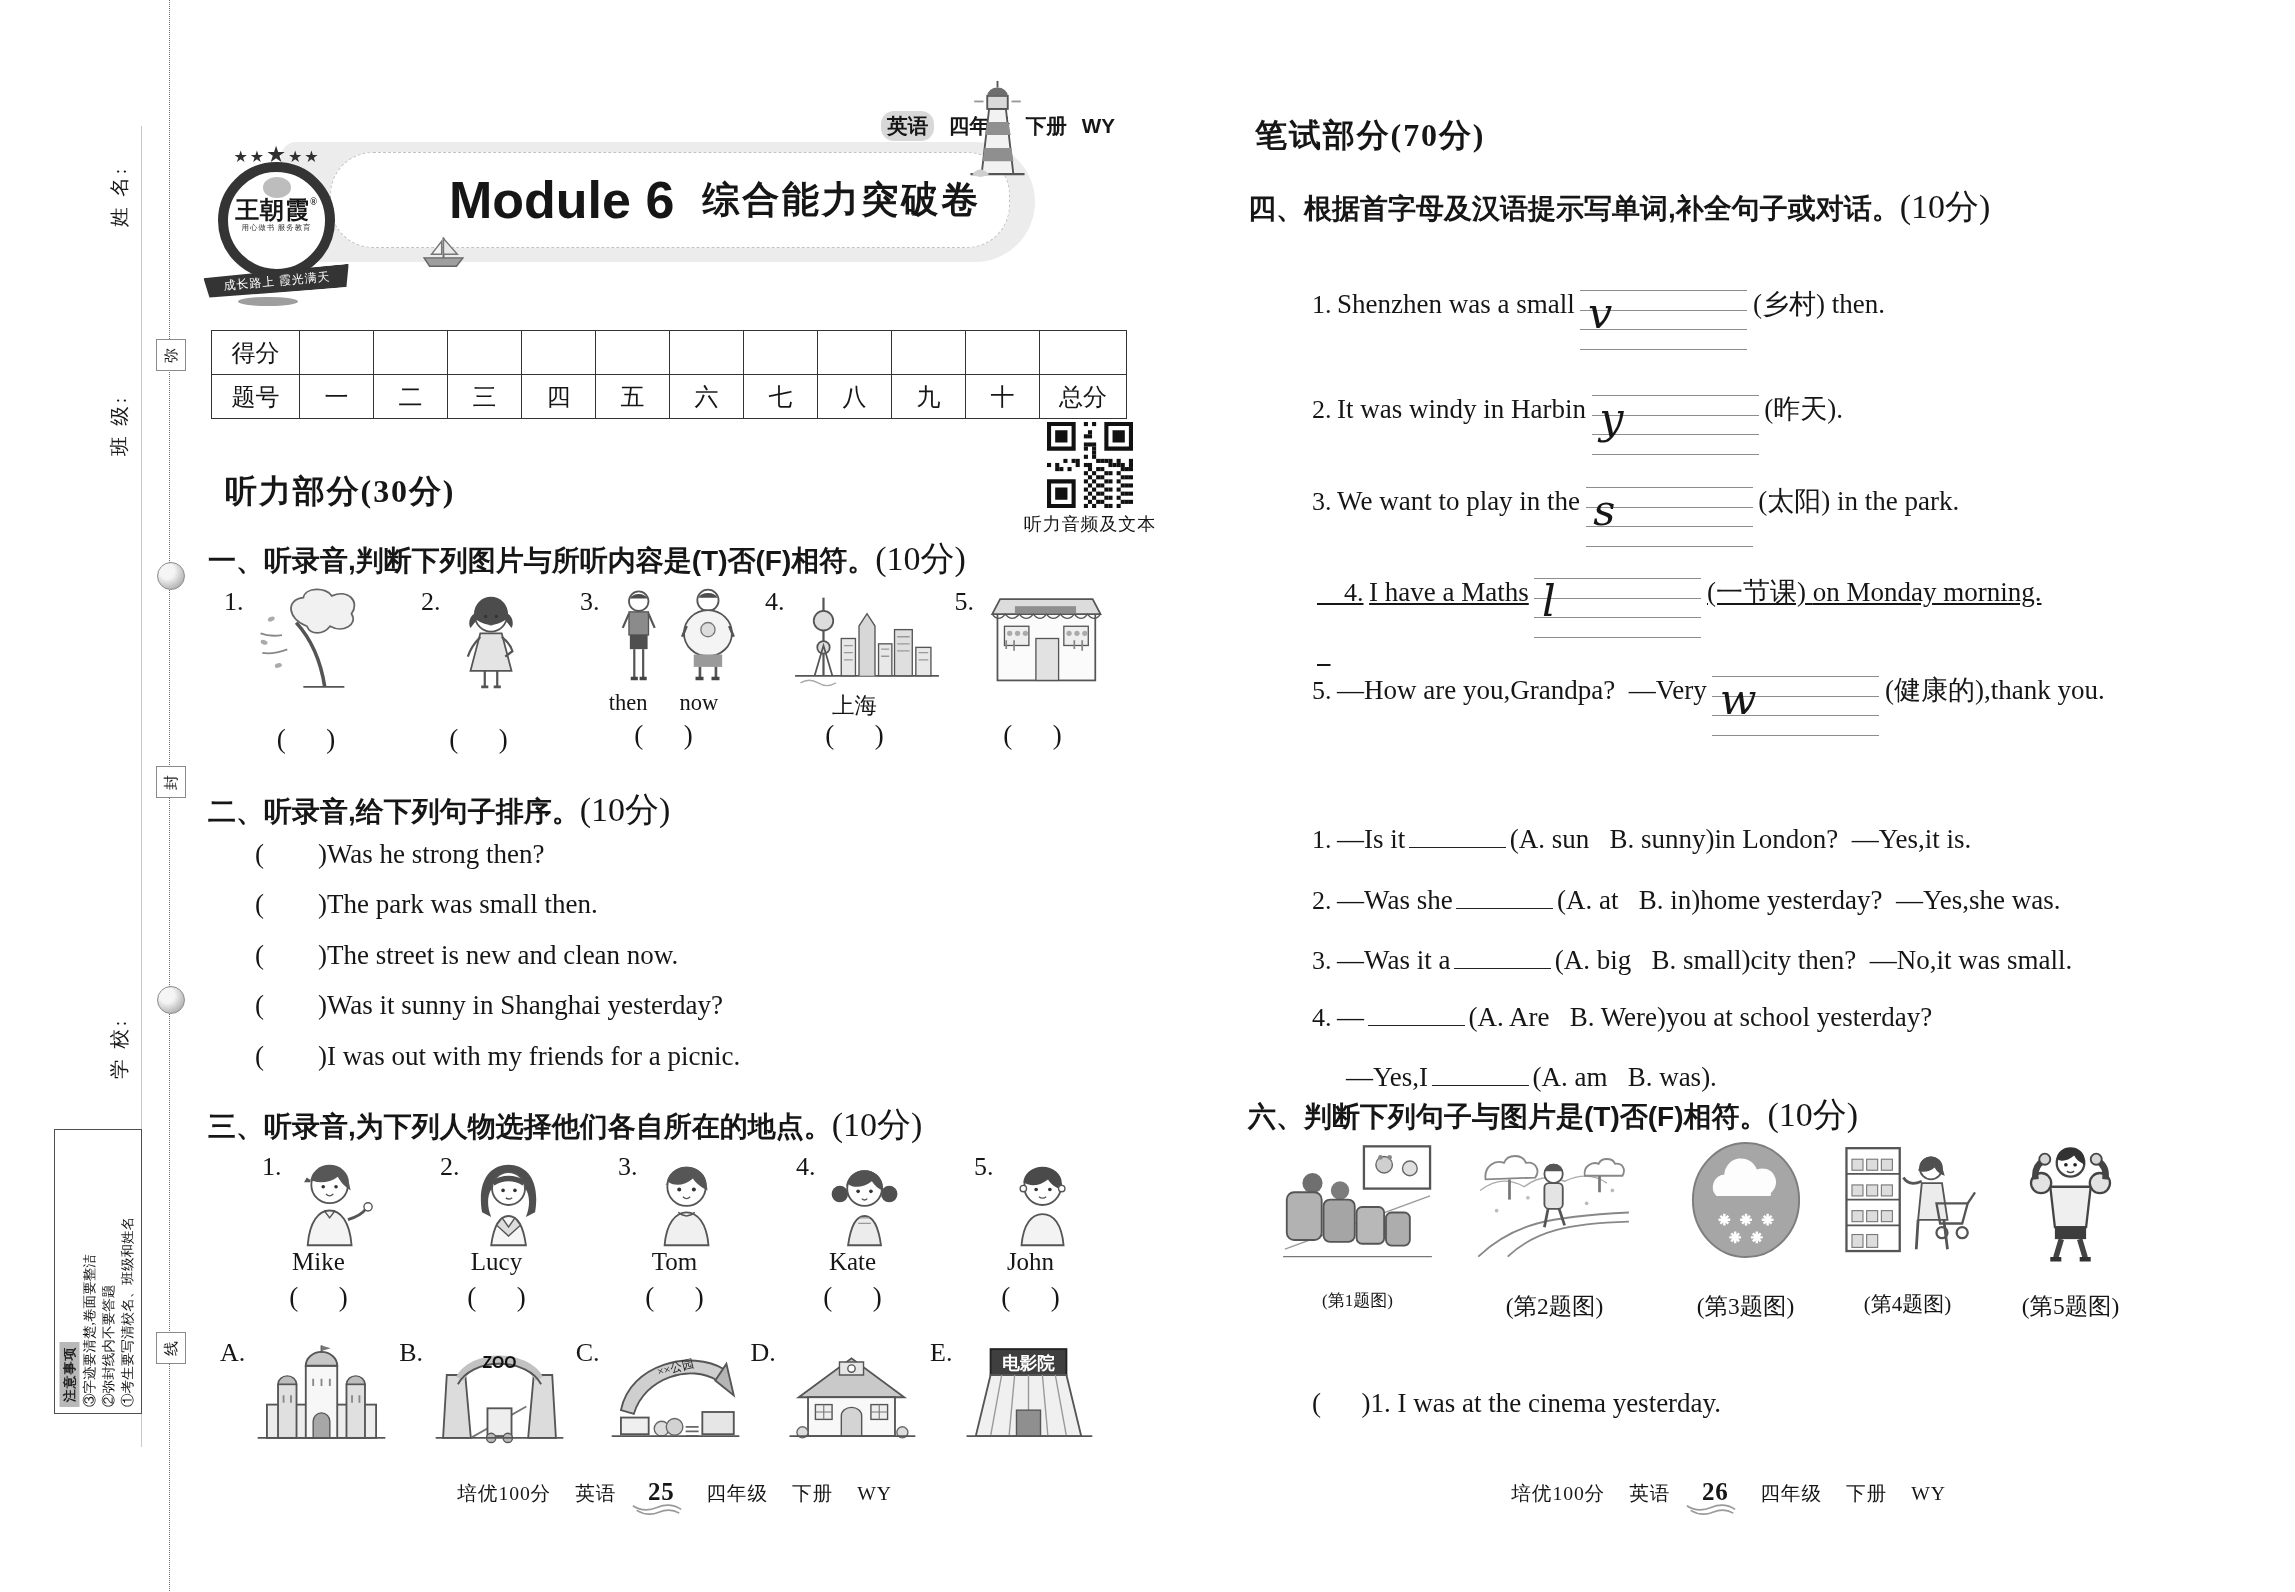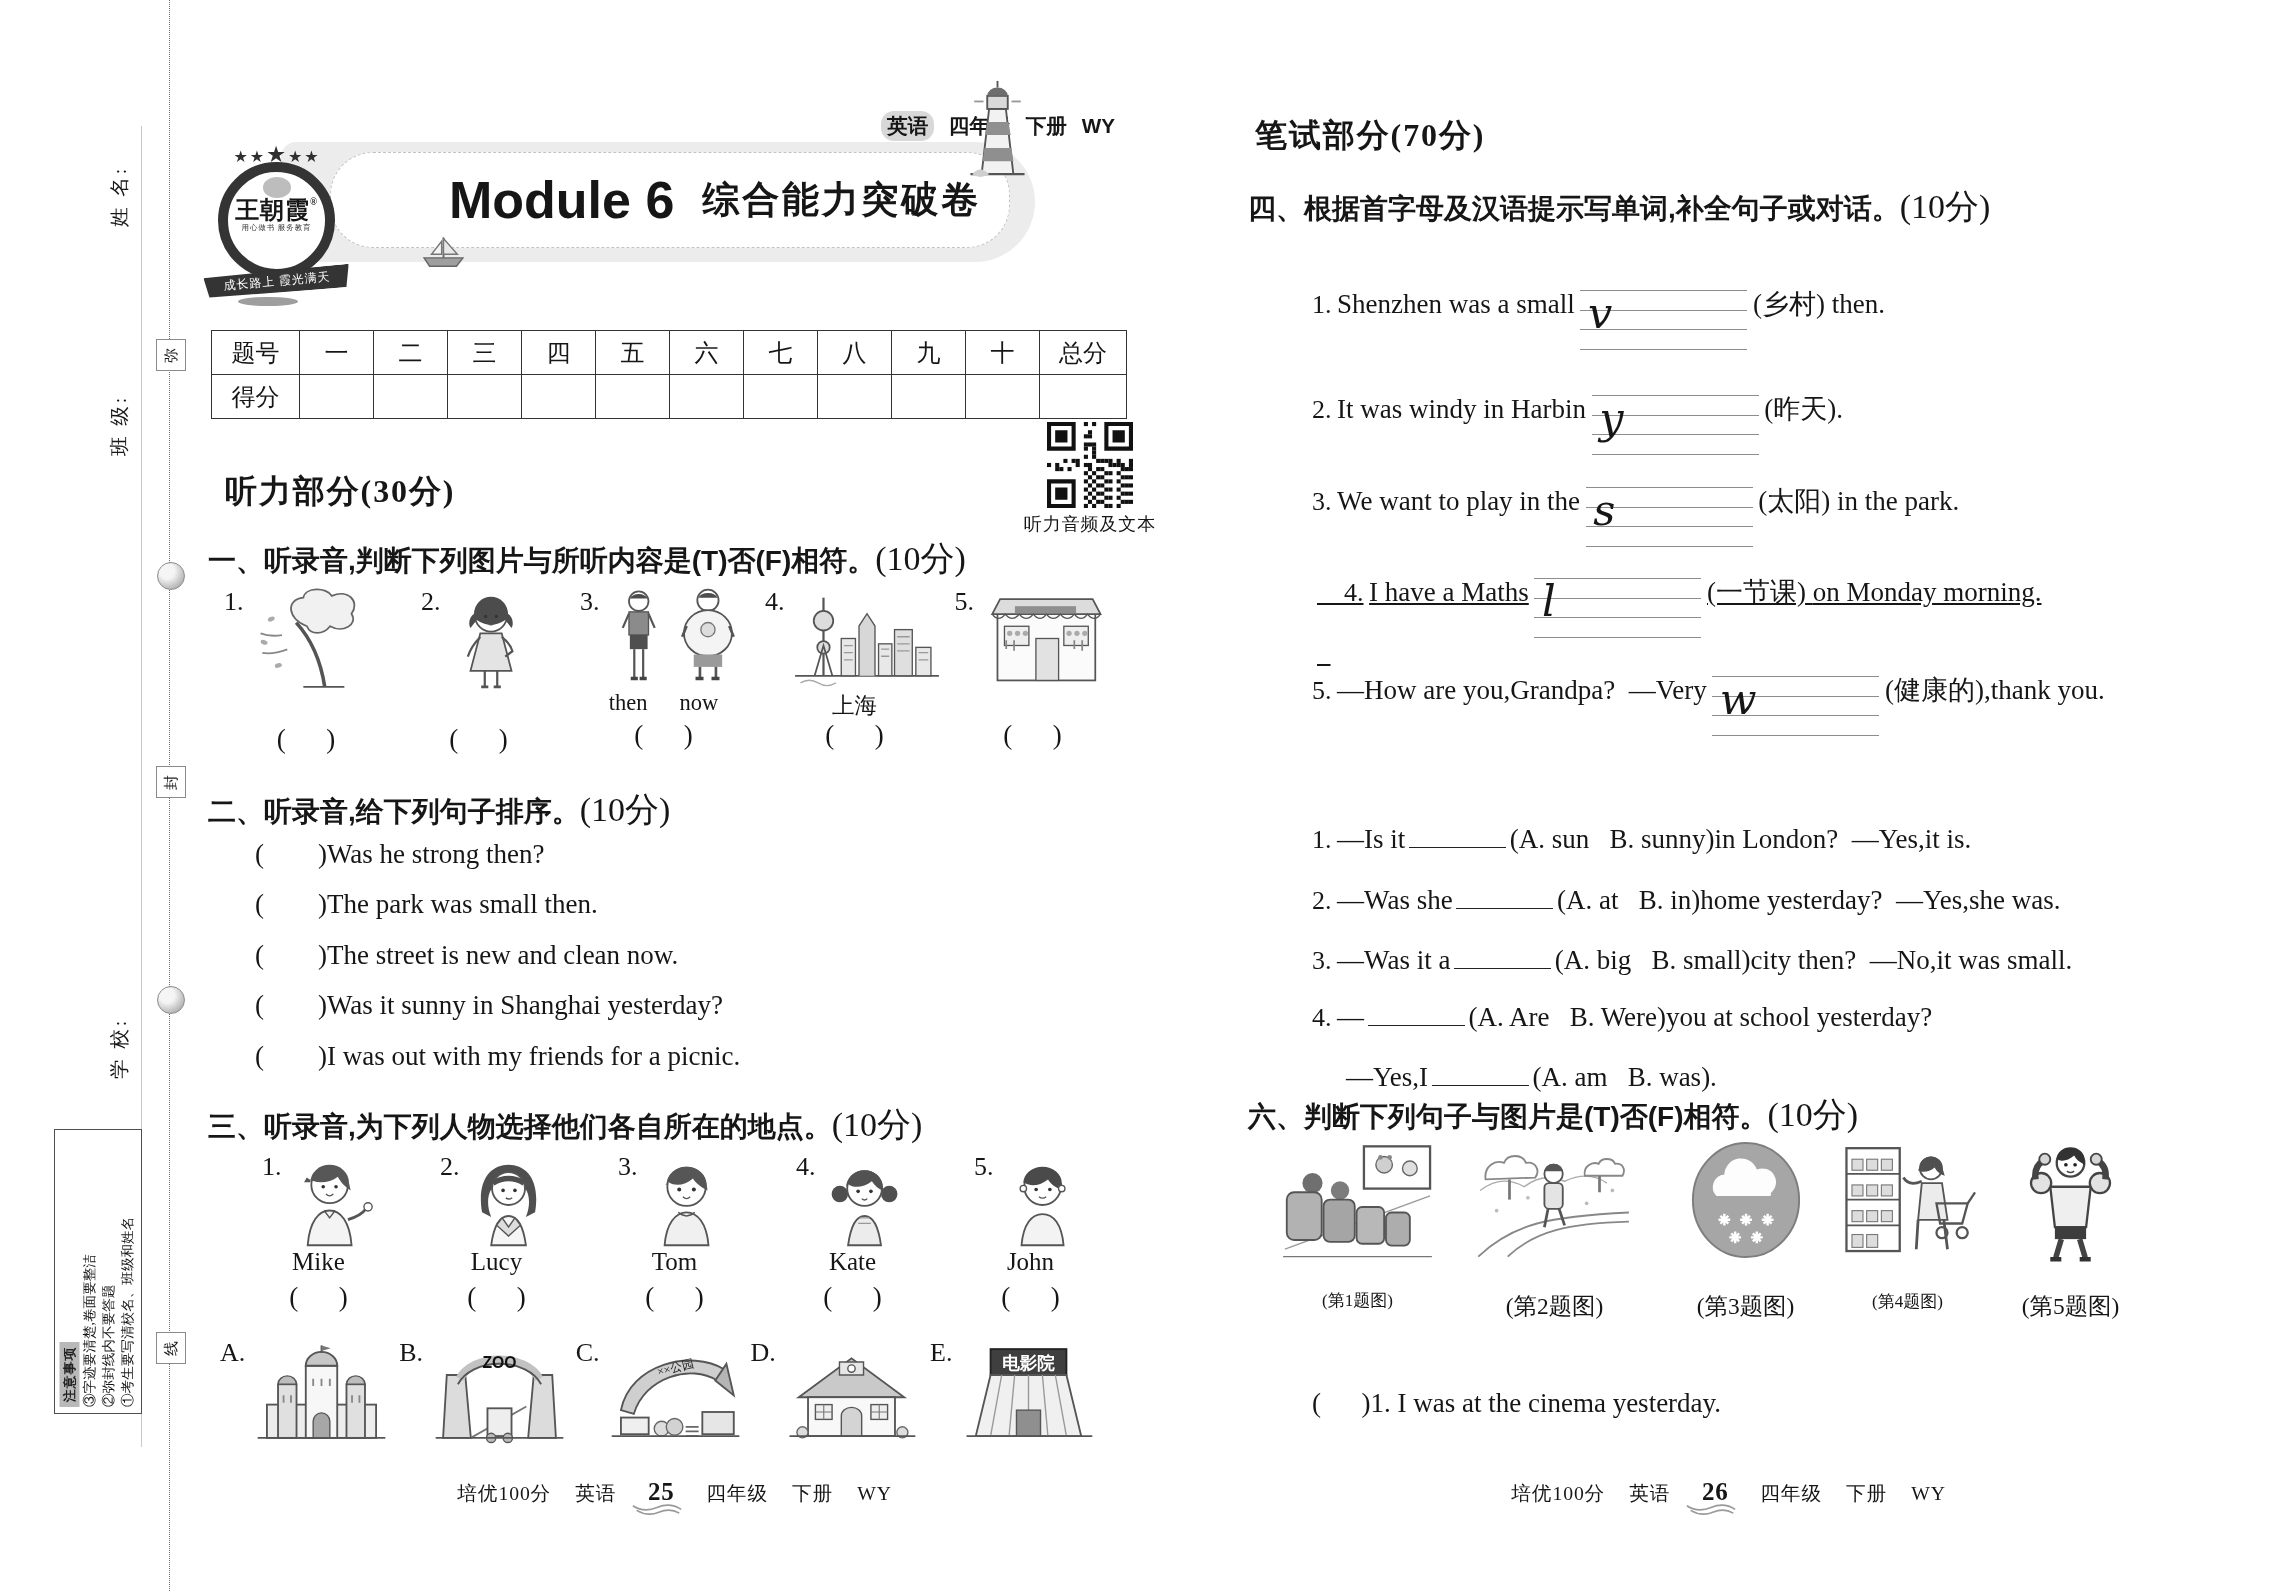--- a/index.html
+++ b/index.html
@@ -171,46 +171,46 @@
       <div class="slog nowrap">用心做书 服务教育</div>
     </div>
     <div class="ribbon">成长路上 霞光满天</div>
     <div class="ribbon-shadow"></div>
   </div>
 
 
   <table class="score">
     <tbody>
         <tr>
+      <td>得分</td>
+      <td></td>
+          <td></td>
+          <td></td>
+          <td></td>
+          <td></td>
+          <td></td>
+          <td></td>
+          <td></td>
+          <td></td>
+          <td></td>
+          <td></td>
+    </tr>
+    <tr>
       <td class="c0">题号</td>
       <td class="cn">一</td>
       <td class="cn">二</td>
       <td class="cn">三</td>
       <td class="cn">四</td>
       <td class="cn">五</td>
       <td class="cn">六</td>
       <td class="cn">七</td>
       <td class="cn">八</td>
       <td class="cn">九</td>
       <td class="cn">十</td>
       <td class="cz">总分</td>
-    </tr>
-    <tr>
-      <td>得分</td>
-      <td></td>
-          <td></td>
-          <td></td>
-          <td></td>
-          <td></td>
-          <td></td>
-          <td></td>
-          <td></td>
-          <td></td>
-          <td></td>
-          <td></td>
     </tr>
   </tbody>
     </table>
 
   <div class="qrwrap">
     <svg class="qr" viewBox="0 0 21 21">
       <g fill="#111">
         <path d="M0,0h7v7h-7z M1,1v5h5v-5z M2,2h3v3h-3z"></path>
         <path d="M14,0h7v7h-7z M15,1v5h5v-5z M16,2h3v3h-3z"></path>
         <path d="M0,14h7v7h-7z M1,15v5h5v-5z M2,16h3v3h-3z"></path>
@@ -755,21 +755,21 @@
       <circle cx="106" cy="32" r="12" fill="#fff" stroke="#555" stroke-width="2"></circle>
       <path d="M94,30 a12,11 0 0 1 24,0 l3,10 c-6,-2 -9,-5 -11,-9 c-6,5 -13,6 -18,3 Z" fill="#505050"></path>
       <path d="M96,46 q-14,6 -20,-4" fill="none" stroke="#555" stroke-width="3"></path>
       <path d="M96,48 h22 l6,40 h-32 Z" fill="#ececec" stroke="#555" stroke-width="2"></path>
       <path d="M92,88 l-2,32 M120,88 l4,32" stroke="#555" stroke-width="3"></path>
       <path d="M112,70 h34 l-6,22 h-24 Z" fill="none" stroke="#555" stroke-width="2.5"></path>
       <path d="M146,70 l8,-12" stroke="#555" stroke-width="2.5"></path>
       <circle cx="118" cy="102" r="6" fill="none" stroke="#555" stroke-width="2.5"></circle>
       <circle cx="140" cy="102" r="6" fill="none" stroke="#555" stroke-width="2.5"></circle>
     </svg>
-    <div class="cap" style="margin-top:22.5px;font-size:17px;">(第4题图)</div>
+    <div class="cap" style="margin-top:22.5px;font-size:21px;">(第4题图)</div>
   </div>
 
   <div class="cell" style="left:2005px;top:1139px;width:131px;">
     <svg width="109" height="124" viewBox="0 0 112 135">
       <circle cx="56" cy="26" r="15" fill="#fff" stroke="#444" stroke-width="2.5"></circle>
       <path d="M41,22 a15,13 0 0 1 30,0 l1,6 c-7,-3 -10,-6 -12,-10 c-7,6 -14,7 -18,4 Z" fill="#333"></path>
       <circle cx="51" cy="28" r="2" fill="#222"></circle>
         <circle cx="61" cy="28" r="2" fill="#222"></circle>
       <path d="M52,35 q4,3 8,0" fill="none" stroke="#444" stroke-width="1.5"></path>
       <path d="M34,52 h44 l-5,44 h-34 Z" fill="#efefef" stroke="#444" stroke-width="2.5"></path>

